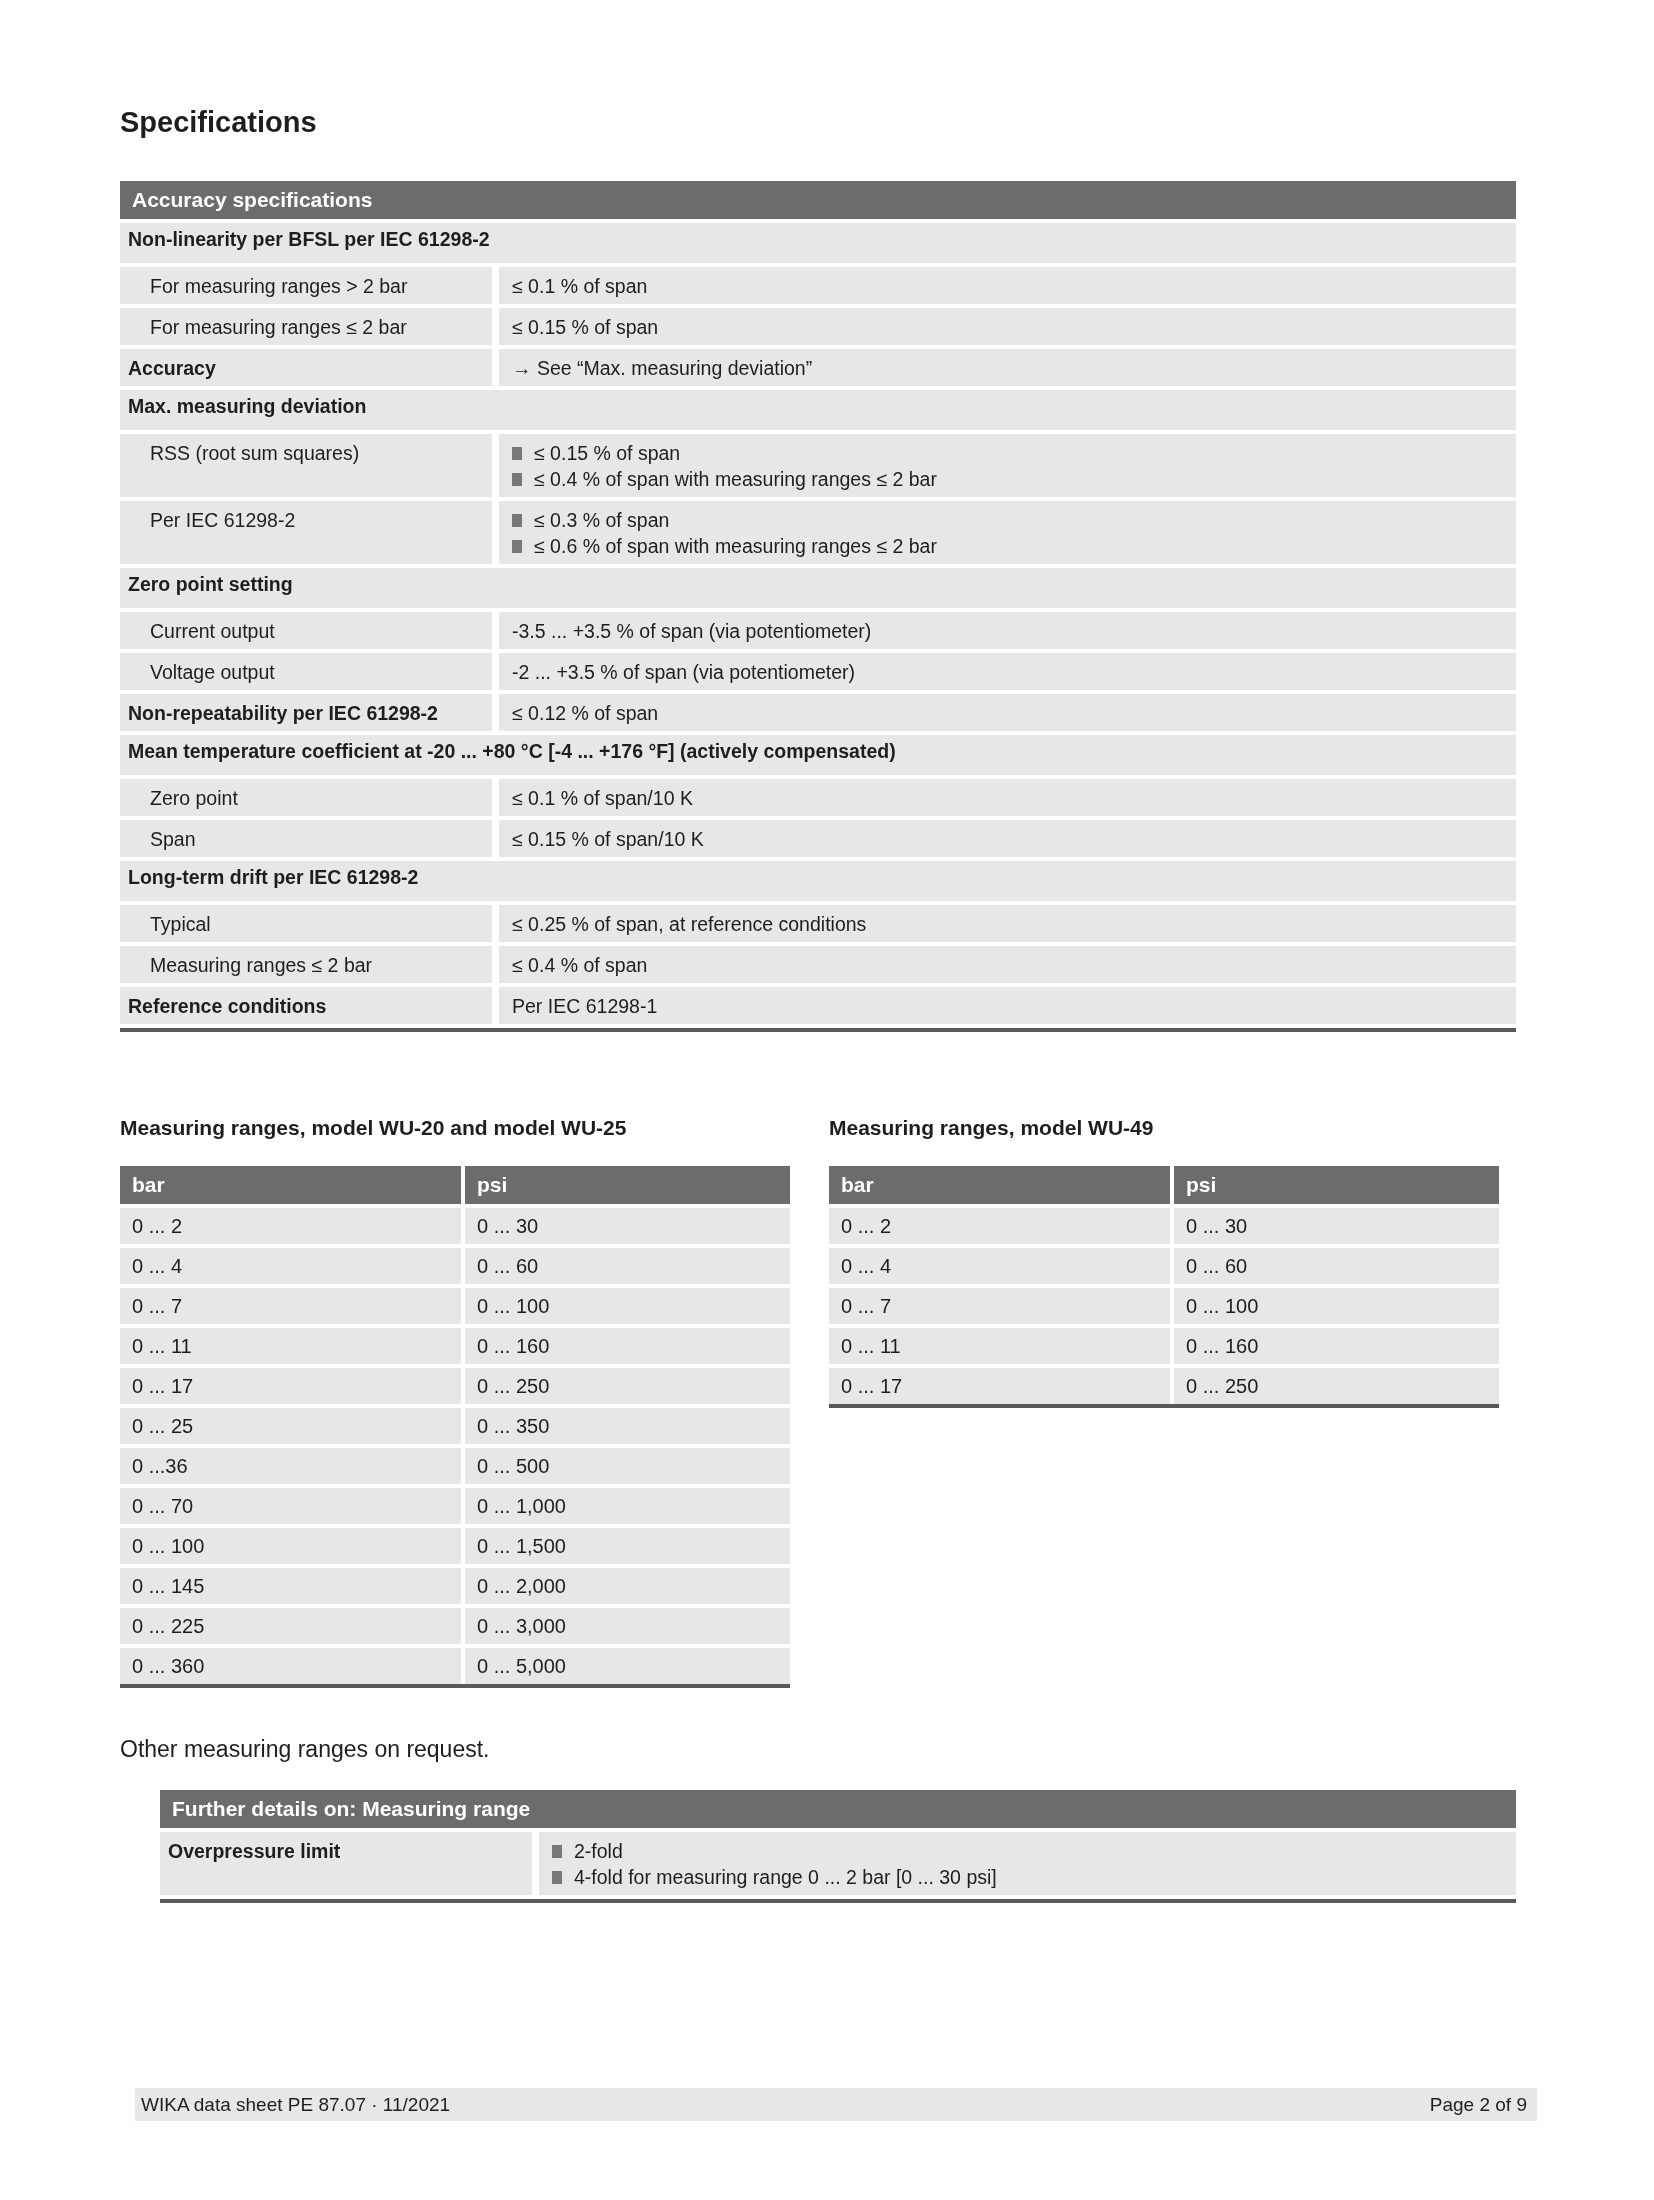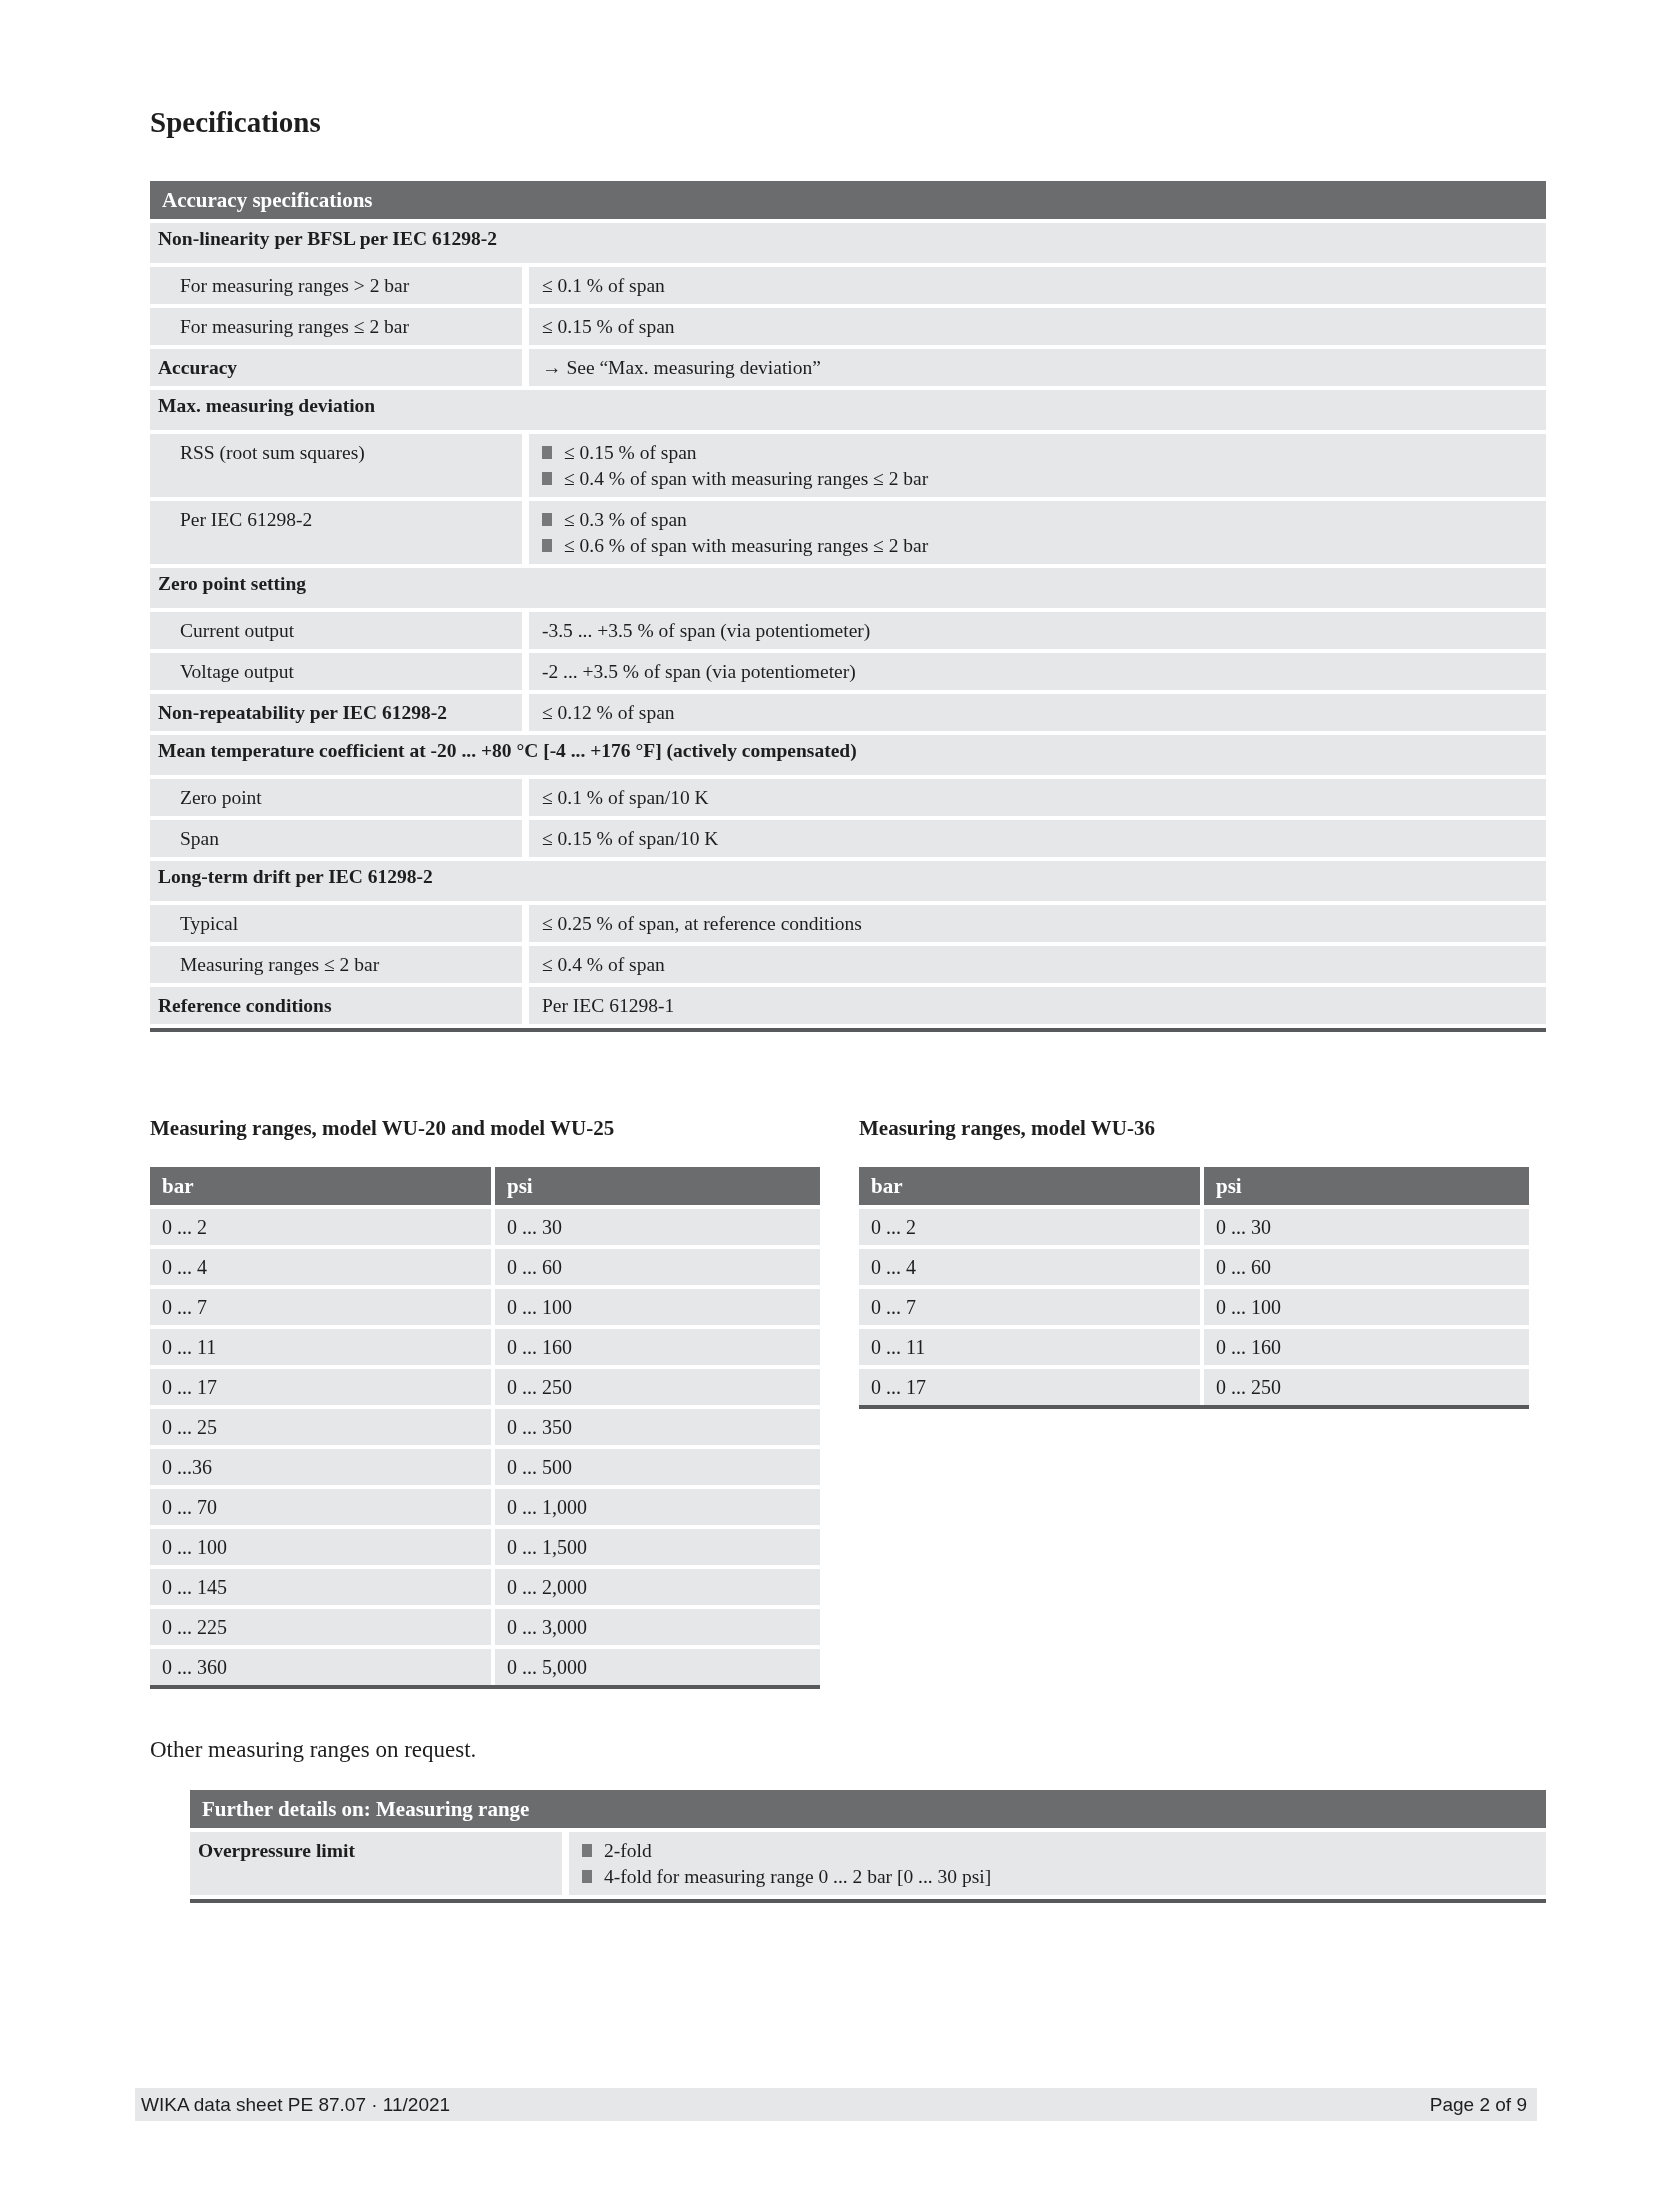--- a/index.html
+++ b/index.html
@@ -5,21 +5,21 @@
   * { box-sizing: border-box; }
   html, body { margin: 0; padding: 0; }
   body {
     width: 1654px; height: 2200px;
     background: #ffffff;
     font-family: "Liberation Sans", sans-serif;
     color: #1e1e1e;
     position: relative;
     overflow: hidden;
   }
-  .content { position: absolute; left: 150px; top: 0; width: 1396px; font-family: Liberation Serif, serif; }
+  .content { position: absolute; left: 120px; top: 0; width: 1396px; }
 
   h1.page-title { margin: 106px 0 0 0; font-size: 29px; font-weight: bold; letter-spacing: 0; }
 
   
   .thead {
     background: #6a6c6e; color: #ffffff;
     font-weight: bold; font-size: 21px;
     height: 38px; line-height: 38px;
     padding-left: 12px; margin-bottom: 4px;
   }
@@ -200,21 +200,21 @@
             <div class="c2">0 ... 3,000</div>
           </div>
           <div class="mrow">
             <div class="c1">0 ... 360</div>
             <div class="c2">0 ... 5,000</div>
           </div>
         </div>
       <div class="darkline"></div>
     </div>
     <div class="mcol mtable">
-      <h2 class="mtitle">Measuring ranges, model WU-36</h2>
+      <h2 class="mtitle">Measuring ranges, model WU-49</h2>
       <div class="mhead">
           <div class="c1">bar</div>
           <div class="c2">psi</div>
         </div>
       <div class="mbody">
           <div class="mrow">
             <div class="c1">0 ... 2</div>
             <div class="c2">0 ... 30</div>
           </div>
           <div class="mrow">

